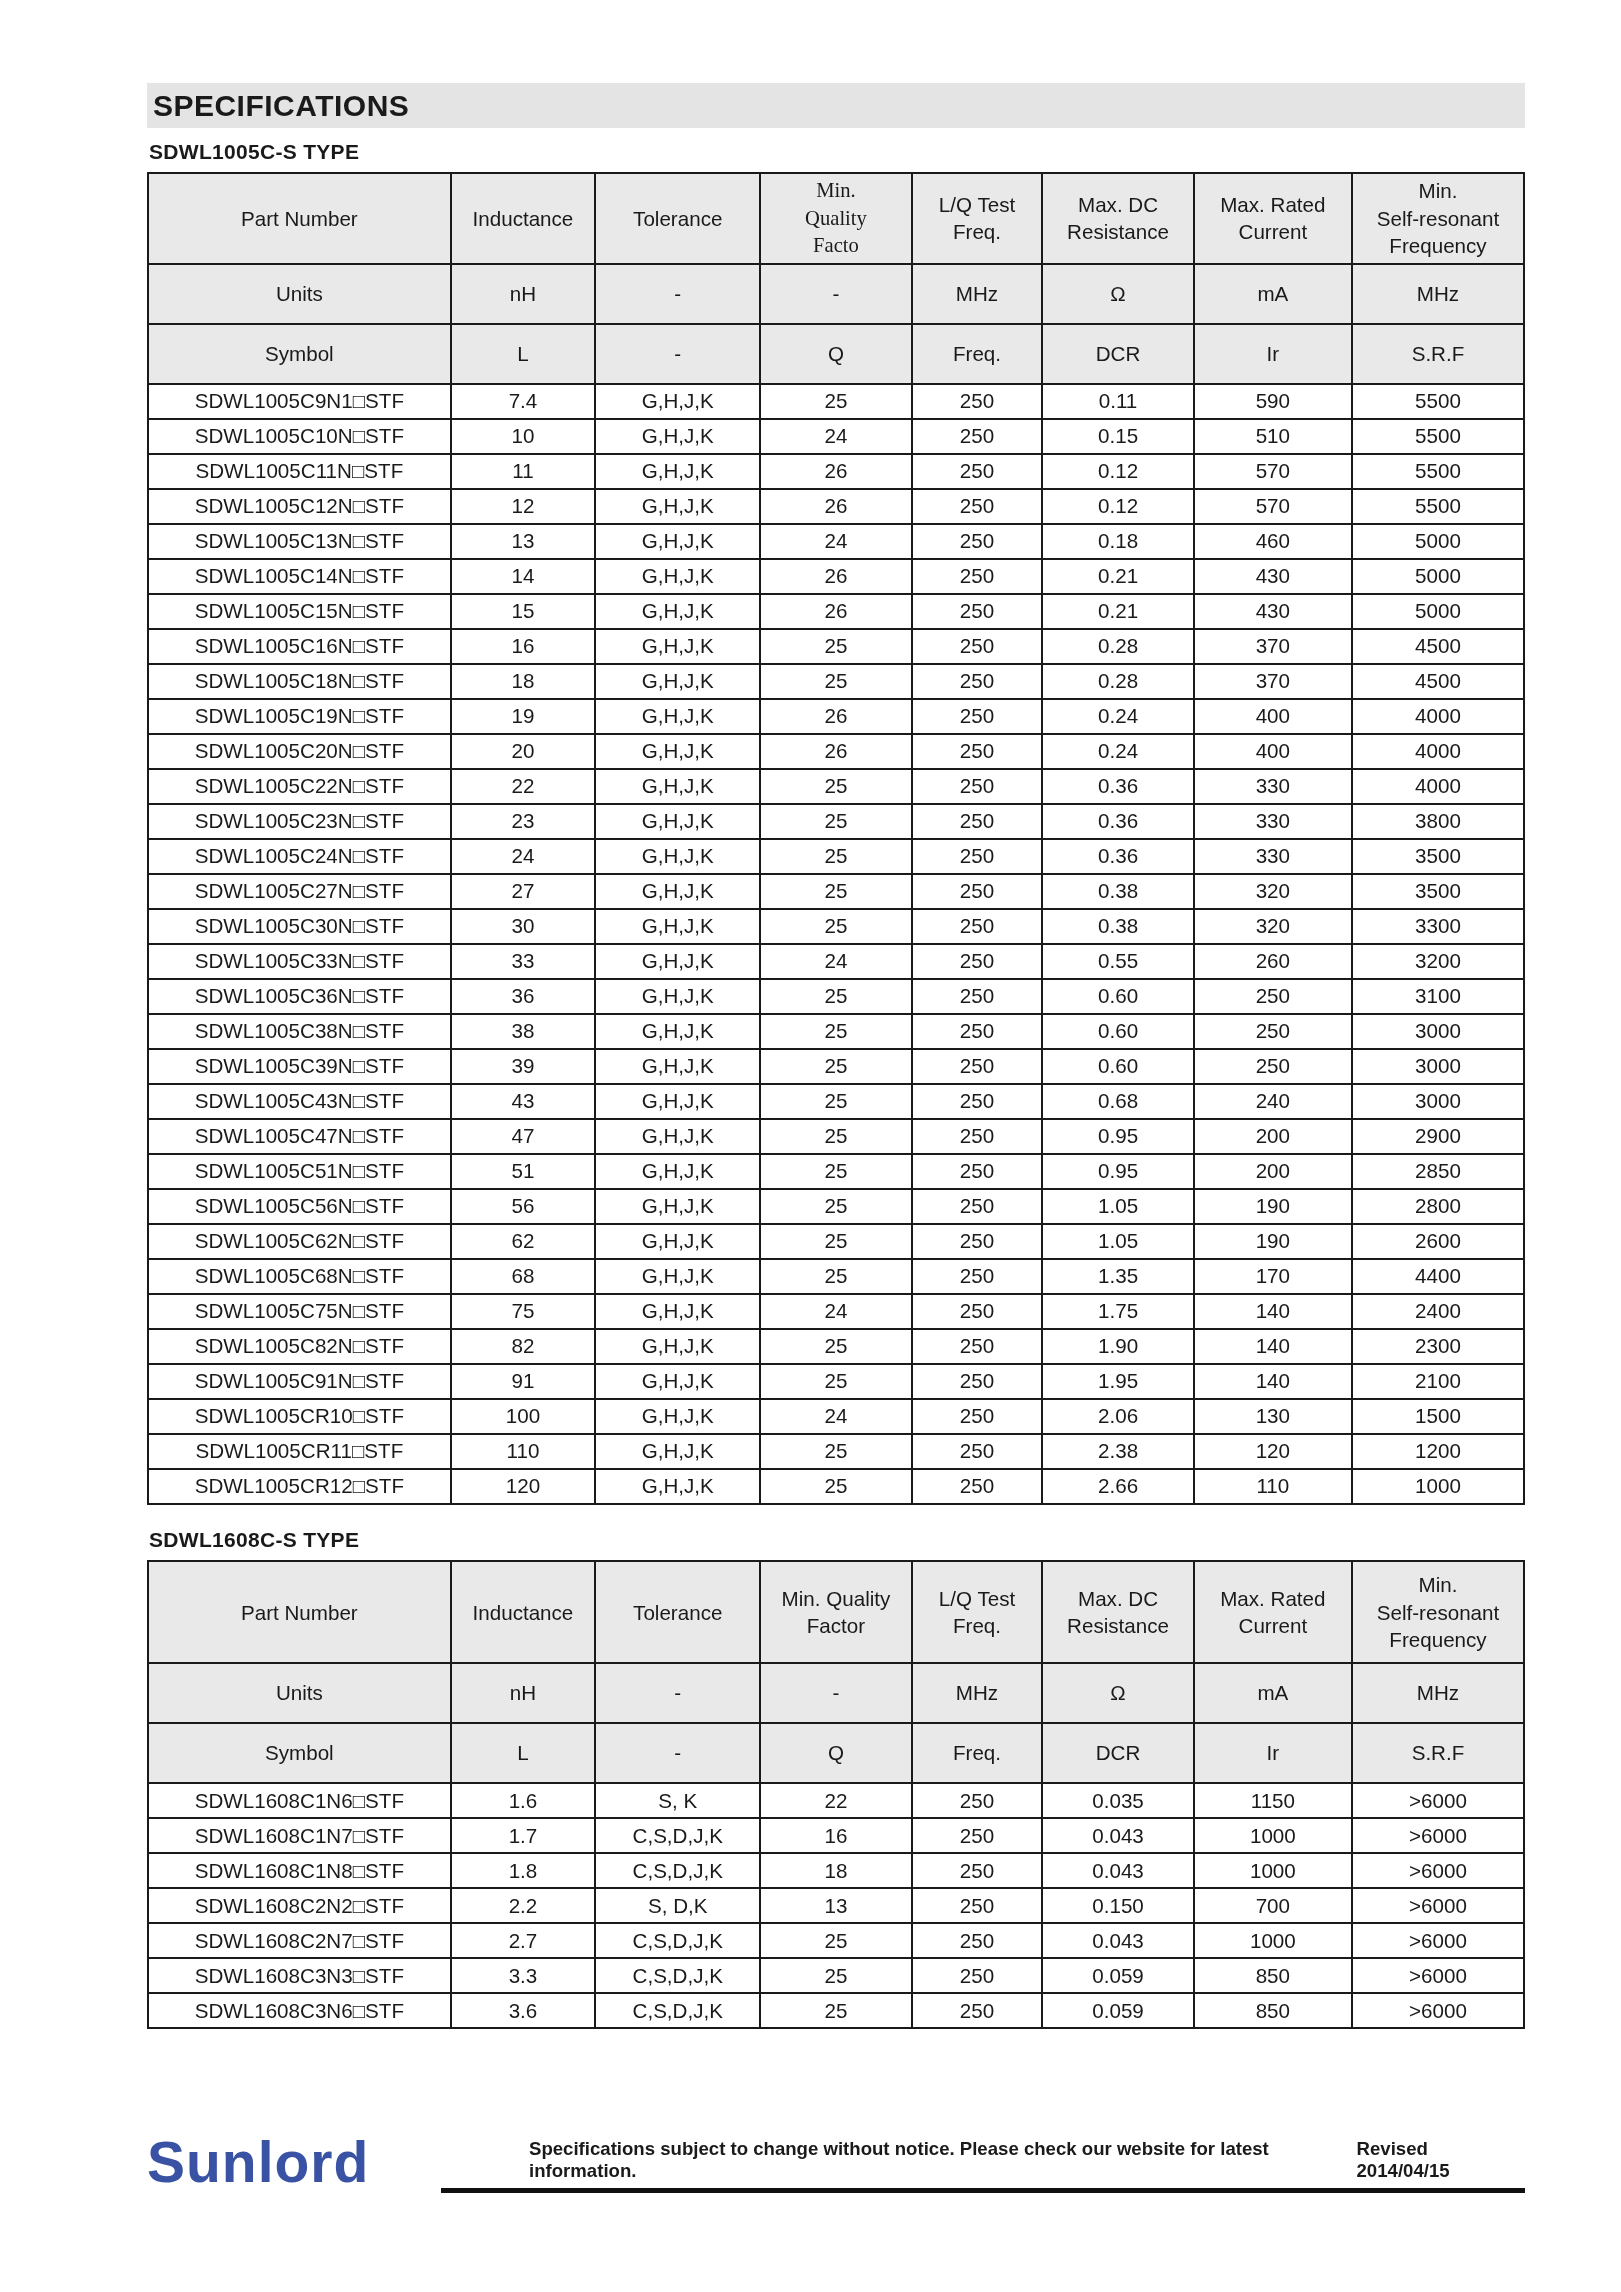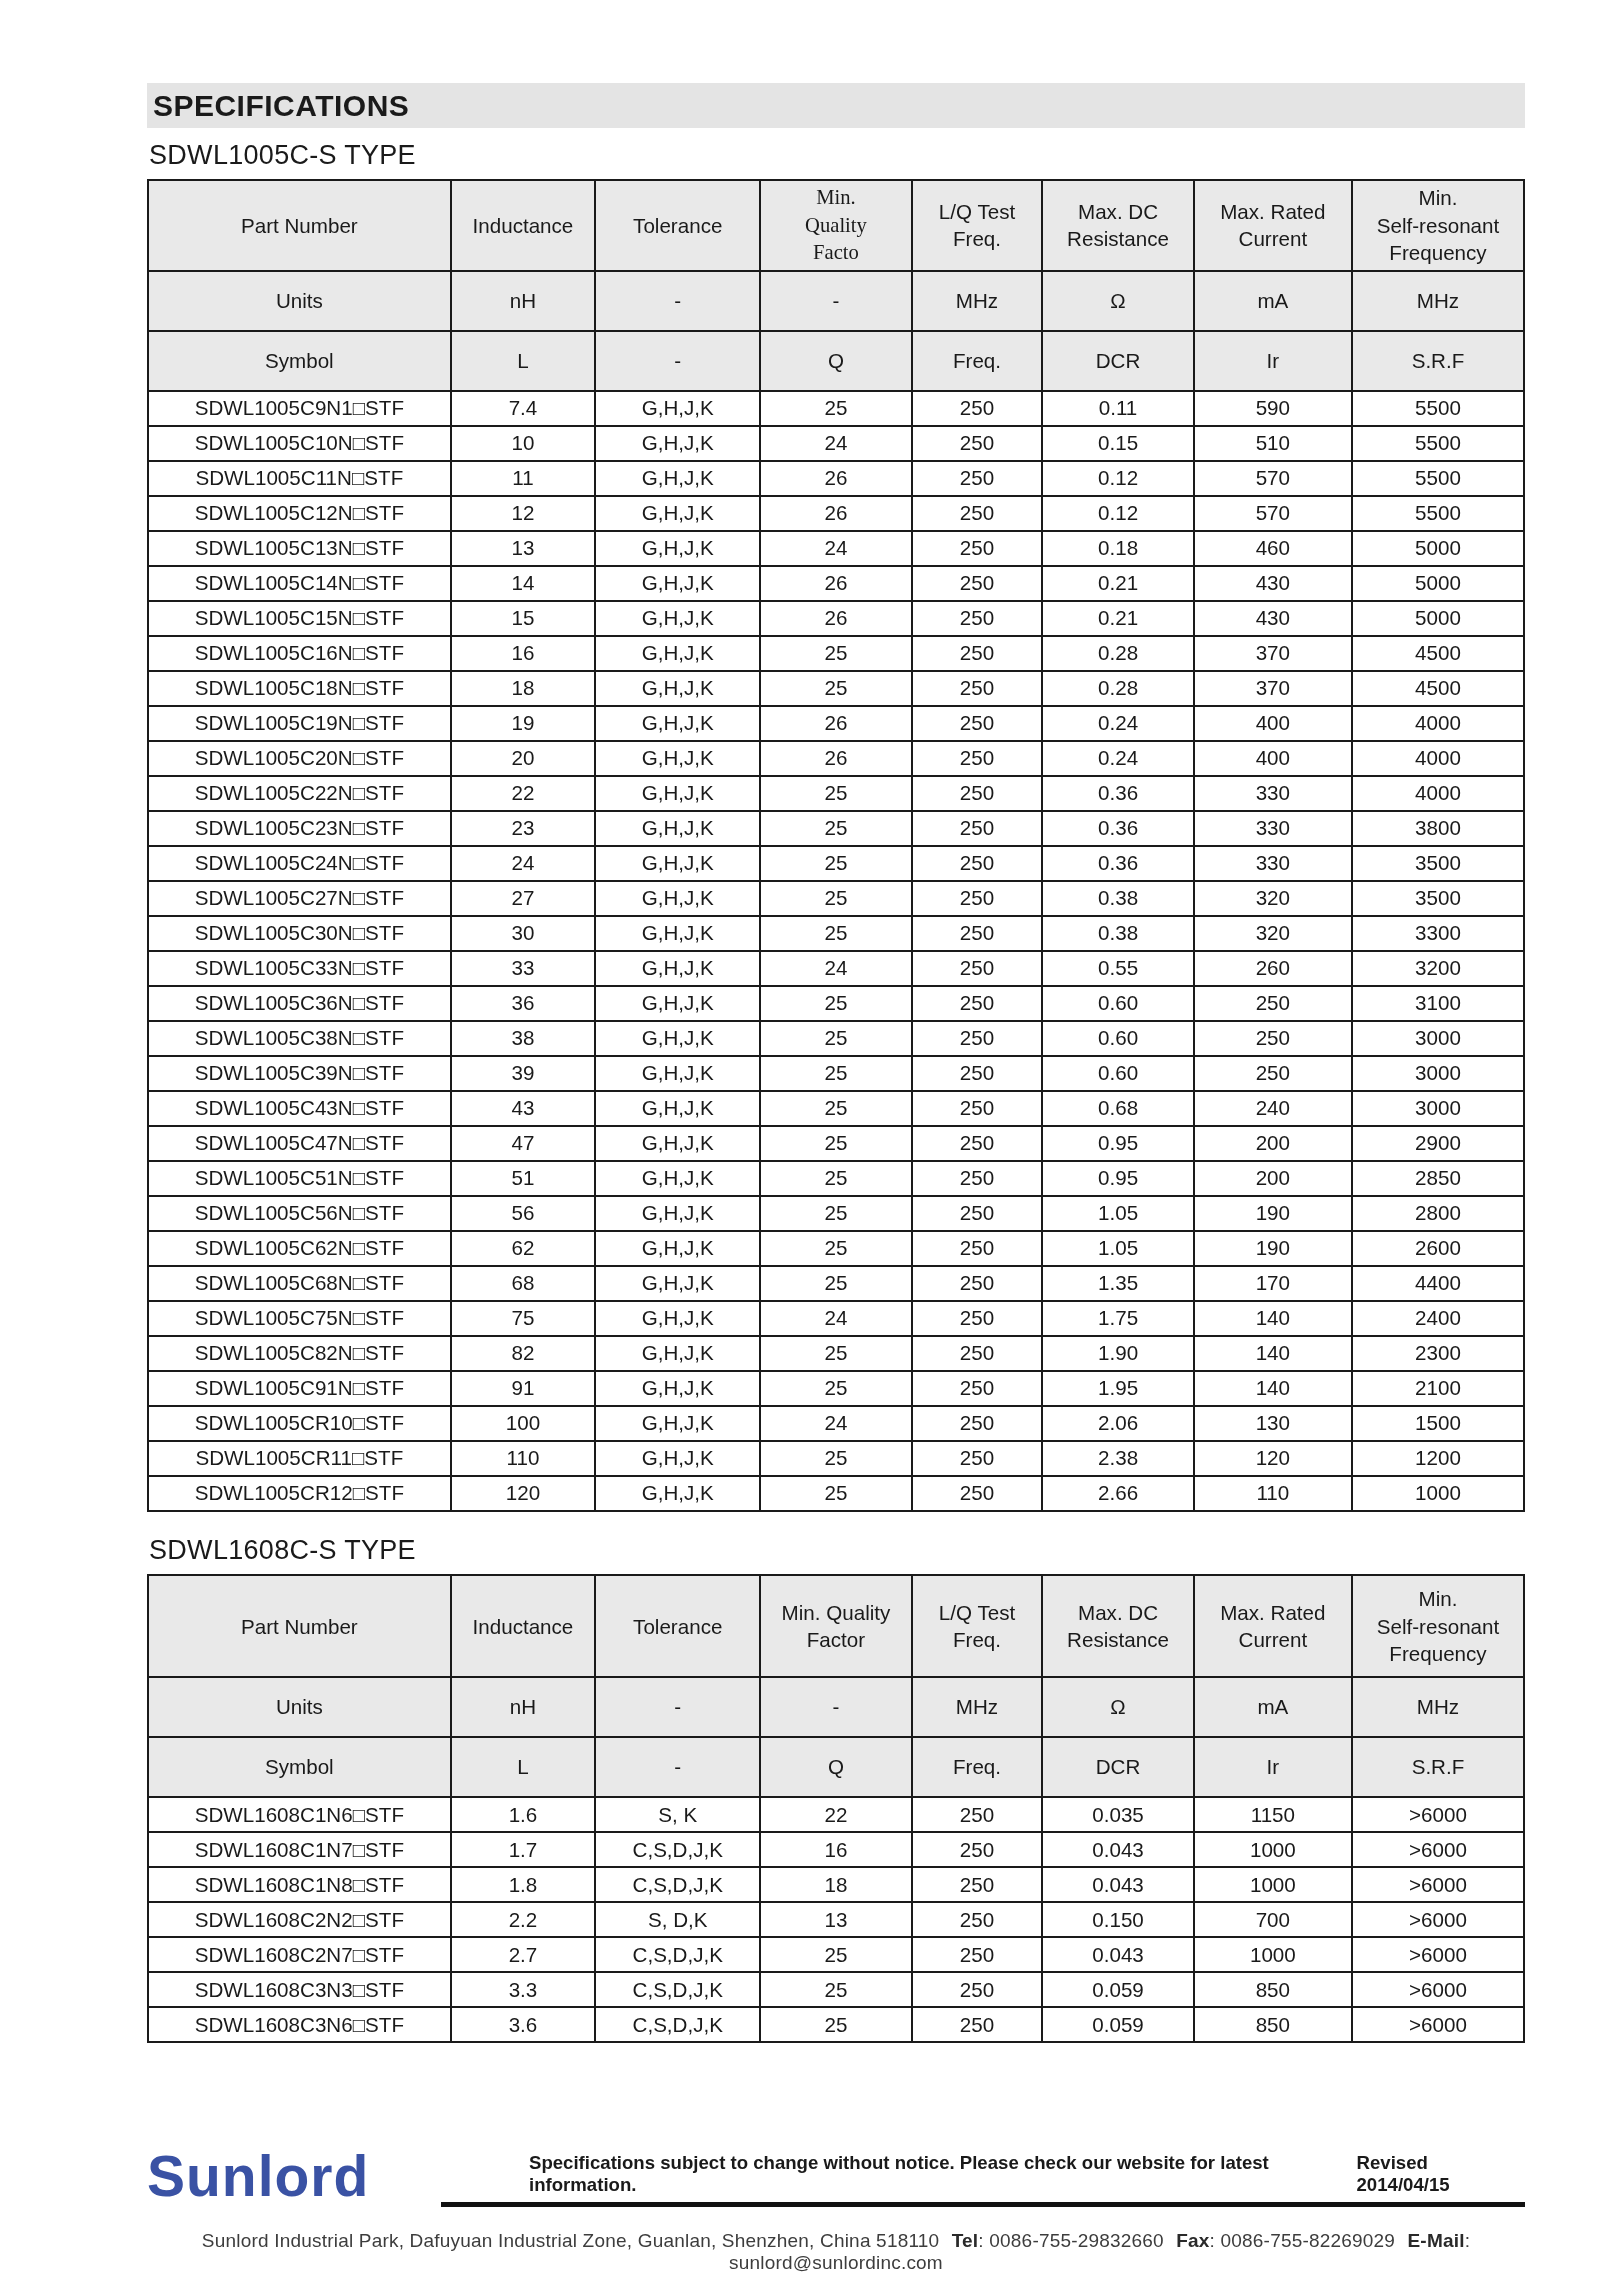--- a/index.html
+++ b/index.html
@@ -18,21 +18,21 @@
     background: var(--bar_bg, #e4e4e4);
     height: 45px;
     display: flex; align-items: center;
     padding-left: 5.9px;
     margin-bottom: 11.8px;
   }
   .spec-bar .spec-title {
     font-size: 30px; font-weight: bold; letter-spacing: 0.5px;
   }
   .table-title {
-    font-size: 27px; font-weight: normal;
+    font-size: 21px; font-weight: bold;
     margin: 0 0 7.8px 2px;
     letter-spacing: 0.3px;
   }
   .table-title.second { margin-top: 23.5px; }
 
   table.spec {
     width: 100%;
     border-collapse: collapse;
     table-layout: fixed;
     border: 2.9px solid var(--border, #1a1a1a);
@@ -599,22 +599,16 @@
     <div class="footer-top">
       <div class="logo">Sunlord</div>
       <div class="footer-right">
         <div class="note-line">
           <span>Specifications subject to change without notice. Please check our website for latest information.</span>
           <span>Revised 2014/04/15</span>
         </div>
         <div class="rule"></div>
       </div>
     </div>
-    <div class="address">
-      <span>Sunlord Industrial Park, Dafuyuan Industrial Zone, Guanlan, Shenzhen, China 518110</span>
-      <b>Tel</b><span>: 0086-755-29832660</span>
-      <b>Fax</b><span>: 0086-755-82269029</span>
-      <b>E-Mail</b><span>: sunlord@sunlordinc.com</span>
-    </div>
   </div>
 
 </div>
 
 
 </body></html>

